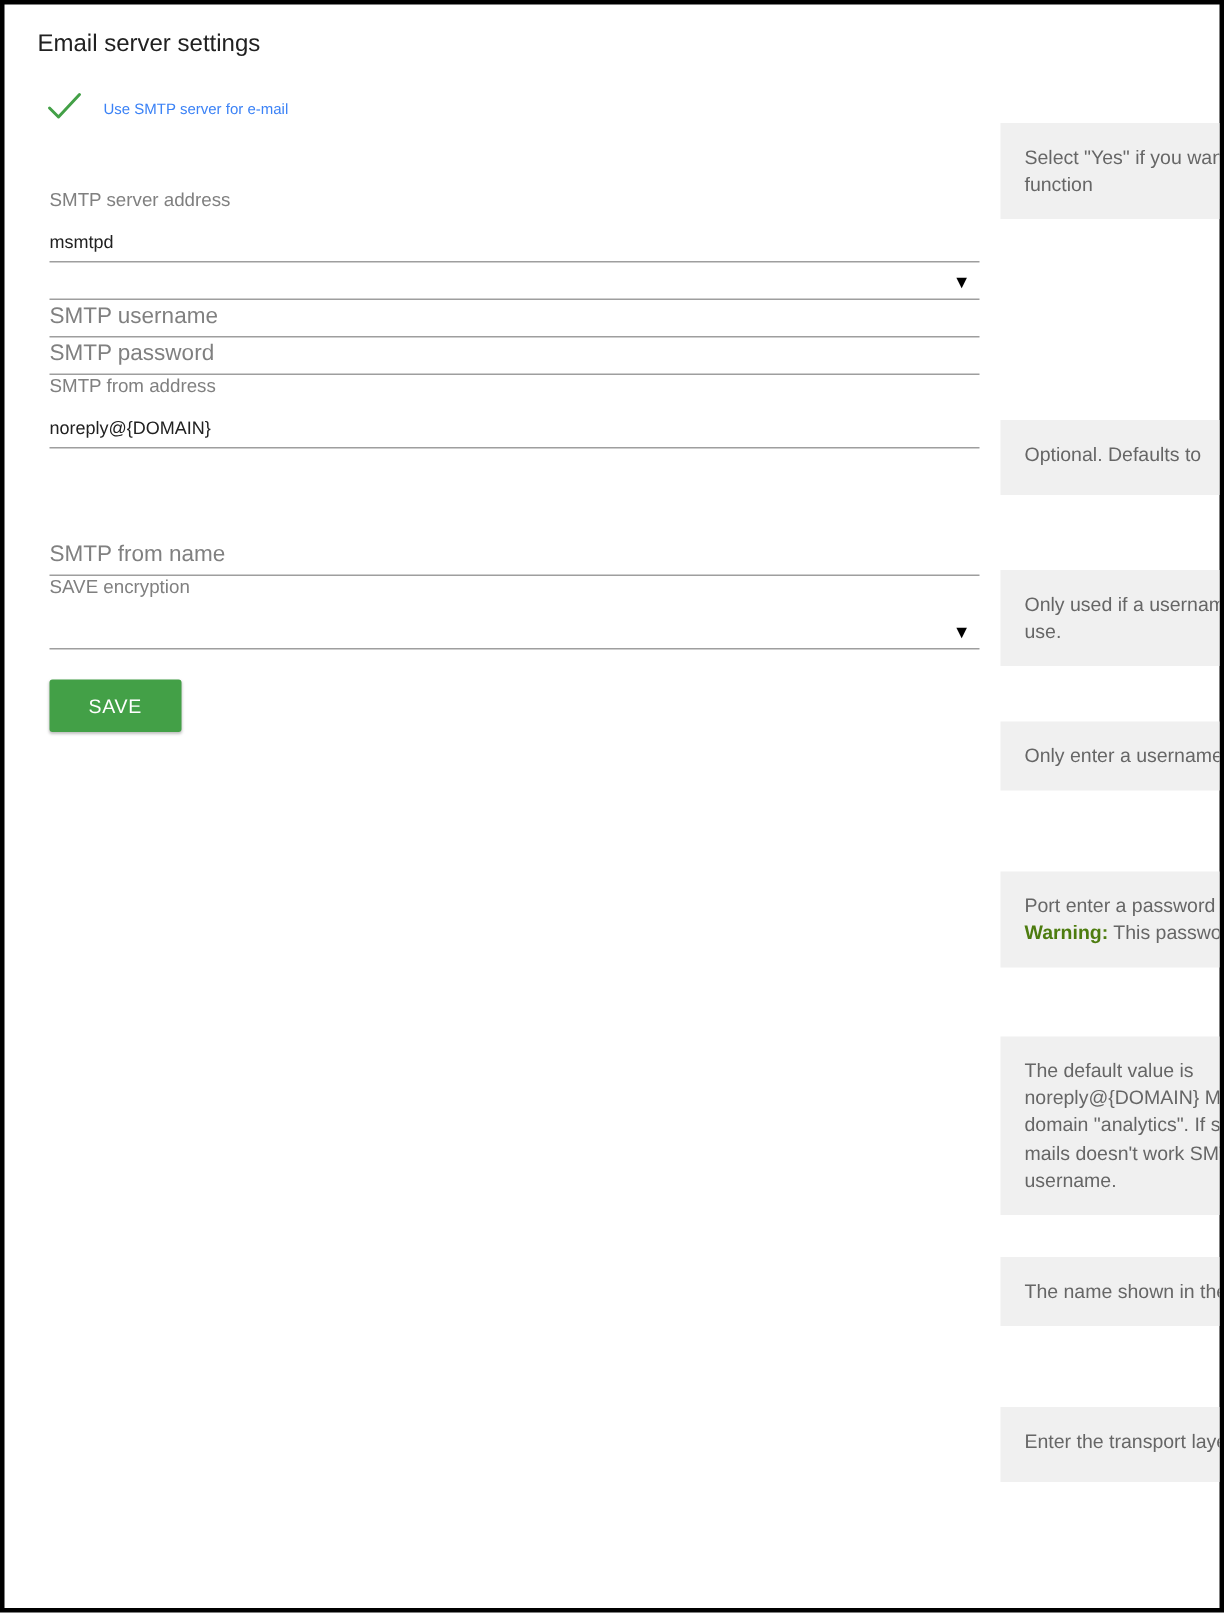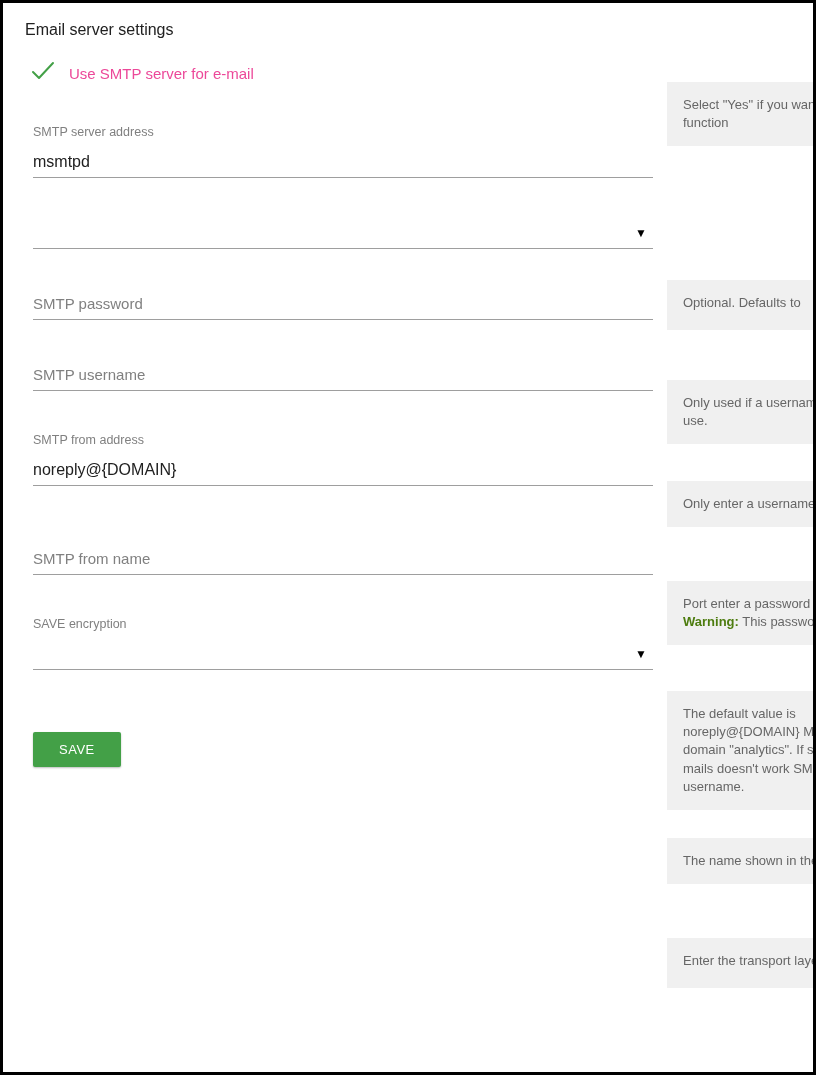--- a/index.html
+++ b/index.html
@@ -23,42 +23,41 @@
     margin:0 0 22px 0;
   }
   .check-row {
     display:flex;
     align-items:center;
     gap:14px;
     margin:0 0 40px 6px;
   }
   .check-row svg { flex:0 0 auto; }
   .check-label {
-    font-size:15px;
-    color:#ec4899;
+    font-size:10px;
+    color:#3b82f6;
   }
   .form-col {
     width:620px;
     margin-left:8px;
   }
   .field {
-    margin-bottom:42px;
     position:relative;
   }
   .field-label-above {
     font-size:12.5px;
     color:#808080;
     margin-bottom:10px;
     display:block;
   }
   .field-input {
     width:100%;
     border:none;
     border-bottom:1px solid #9e9e9e;
-    font-size:16px;
+    font-size:12px;
     color:#212121;
     padding:4px 0 6px 0;
     outline:none;
     background:transparent;
     font-family:inherit;
   }
   .field-input::placeholder {
     color:#808080;
     font-size:15px;
   }
@@ -127,25 +126,25 @@
 
 
     <div class="field">
       <div class="select-wrap">
         <input class="field-input" readonly="" value="" style="">
         <span class="select-caret">▼</span>
       </div>
     </div>
 
     <div class="field">
-      <input class="field-input" type="password" placeholder="SMTP password" style="">
+      <input class="field-input" placeholder="SMTP username" style="">
     </div>
 
     <div class="field">
-      <input class="field-input" placeholder="SMTP username" style="">
+      <input class="field-input" type="password" placeholder="SMTP password" style="">
     </div>
 
     <div class="field">
       <label class="field-label-above">SMTP from address</label>
       <input class="field-input" value="noreply@{DOMAIN}" style="">
     </div>
 
     <div class="field" style="margin-top:60px;">
       <input class="field-input" placeholder="SMTP from name" style="">
     </div>

